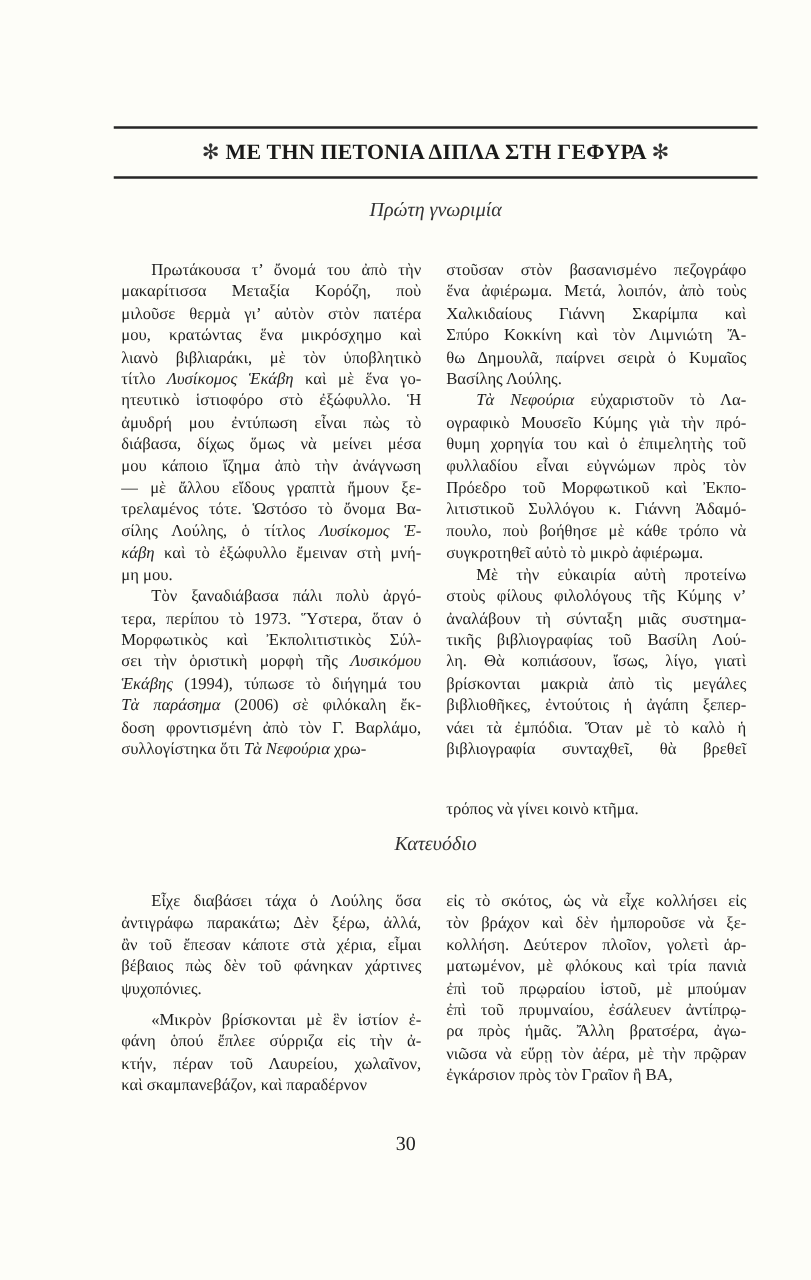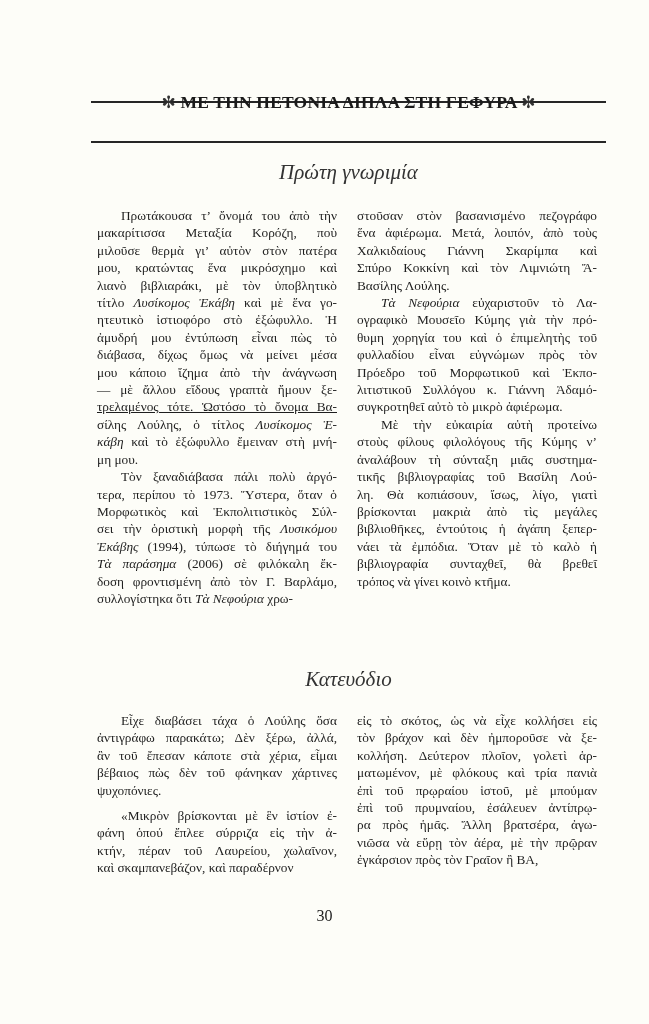--- a/index.html
+++ b/index.html
@@ -4,27 +4,27 @@
 <style>
   html, body { margin:0; padding:0; }
   body {
     width:649px; height:1024px; background:#fdfdf8; position:relative; overflow:hidden;
     font-family:"Liberation Serif","DejaVu Serif",serif; color:#1e1e1e;
   }
   .rule { position:absolute; left:91px; width:515px; height:2px; background:#262626; }
   #rule-top { top:101px; }
   #rule-bottom { top:141px; }
   #page-title {
-    position:absolute; top:92px; left:91px; width:515px; text-align:center;
+    position:absolute; top:111px; left:91px; width:515px; text-align:center;
     font-weight:bold; font-size:17.5px; letter-spacing:0.2px; color:#1a1a1a; white-space:nowrap;
   }
   #page-title .ast { font-weight:normal; font-size:17px; color:#333; }
   .section-heading {
     position:absolute; left:91px; width:515px; text-align:center;
-    font-style:italic; font-size:21px; color:#333;
+    font-style:italic; font-size:16px; color:#333;
   }
   #heading-1 { top:160px; }
   #heading-2 { top:667px; }
   .col {
     position:absolute; width:240px; font-size:13.3px; line-height:17.4px;
     text-align:justify; hyphens:manual;
   }
   #s1-left { left:97px; top:207px; }
   #s1-right { left:357px; top:207px; }
   #s2-left { left:97px; top:712px; }
@@ -58,21 +58,21 @@
       <span class="ln" style="text-indent: 0px;"><span>μακαρίτισσα Μεταξία Κορόζη, ποὺ</span></span>
       <span class="ln" style="text-indent: 0px;"><span>μιλοῦσε θερμὰ γι’ αὐτὸν στὸν πατέρα</span></span>
       <span class="ln" style="text-indent: 0px;"><span>μου, κρατώντας ἕνα μικρόσχημο καὶ</span></span>
       <span class="ln" style="text-indent: 0px;"><span>λιανὸ βιβλιαράκι, μὲ τὸν ὑποβλητικὸ</span></span>
       <span class="ln" style="text-indent: 0px;"><span>τίτλο </span><i>Λυσίκομος Ἑκάβη</i><span> καὶ μὲ ἕνα γο-</span></span>
       <span class="ln" style="text-indent: 0px;"><span>ητευτικὸ ἱστιοφόρο στὸ ἐξώφυλλο. Ἡ</span></span>
       <span class="ln" style="text-indent: 0px;"><span>ἀμυδρή μου ἐντύπωση εἶναι πὼς τὸ</span></span>
       <span class="ln" style="text-indent: 0px;"><span>διάβασα, δίχως ὅμως νὰ μείνει μέσα</span></span>
       <span class="ln" style="text-indent: 0px;"><span>μου κάποιο ἴζημα ἀπὸ τὴν ἀνάγνωση</span></span>
       <span class="ln" style="text-indent: 0px;"><span>— μὲ ἄλλου εἴδους γραπτὰ ἤμουν ξε-</span></span>
-      <span class="ln" style="text-indent: 0px; text-decoration: underline;"><span>τρελαμένος τότε. Ὡστόσο τὸ ὄνομα Βα-</span></span>
+      <span class="ln" style="text-indent: 0px;"><span>τρελαμένος τότε. Ὡστόσο τὸ ὄνομα Βα-</span></span>
       <span class="ln" style="text-indent: 0px;"><span>σίλης Λούλης, ὁ τίτλος </span><i>Λυσίκομος Ἑ-</i></span>
       <span class="ln" style="text-indent: 0px;"><i>κάβη</i><span> καὶ τὸ ἐξώφυλλο ἔμειναν στὴ μνή-</span></span>
       <span class="ln last" style="text-indent: 0px;"><span>μη μου.</span></span>
     </p>
     <p class="indent">
       <span class="ln"><span>Τὸν ξαναδιάβασα πάλι πολὺ ἀργό-</span></span>
       <span class="ln" style="text-indent: 0px;"><span>τερα, περίπου τὸ 1973. Ὕστερα, ὅταν ὁ</span></span>
       <span class="ln" style="text-indent: 0px;"><span>Μορφωτικὸς καὶ Ἐκπολιτιστικὸς Σύλ-</span></span>
       <span class="ln" style="text-indent: 0px;"><span>σει τὴν ὁριστικὴ μορφὴ τῆς </span><i>Λυσικόμου</i></span>
       <span class="ln" style="text-indent: 0px;"><i>Ἑκάβης</i><span> (1994), τύπωσε τὸ διήγημά του</span></span>
@@ -80,42 +80,44 @@
       <span class="ln" style="text-indent: 0px;"><span>δοση φροντισμένη ἀπὸ τὸν Γ. Βαρλάμο,</span></span>
       <span class="ln last" style="text-indent: 0px;"><span>συλλογίστηκα ὅτι </span><i>Τὰ Νεφούρια</i><span> χρω-</span></span>
     </p>
   </div>
 <div class="col" id="s1-right">
     <p>
       <span class="ln"><span>στοῦσαν στὸν βασανισμένο πεζογράφο</span></span>
       <span class="ln" style="text-indent: 0px;"><span>ἕνα ἀφιέρωμα. Μετά, λοιπόν, ἀπὸ τοὺς</span></span>
       <span class="ln" style="text-indent: 0px;"><span>Χαλκιδαίους Γιάννη Σκαρίμπα καὶ</span></span>
       <span class="ln" style="text-indent: 0px;"><span>Σπύρο Κοκκίνη καὶ τὸν Λιμνιώτη Ἄ-</span></span>
+      <span class="ln" style="text-indent: 0px;"><span>θω Δημουλᾶ, παίρνει σειρὰ ὁ Κυμαῖος</span></span>
       <span class="ln last" style="text-indent: 0px;"><span>Βασίλης Λούλης.</span></span>
     </p>
     <p class="indent">
       <span class="ln"><i>Τὰ Νεφούρια</i><span> εὐχαριστοῦν τὸ Λα-</span></span>
       <span class="ln" style="text-indent: 0px;"><span>ογραφικὸ Μουσεῖο Κύμης γιὰ τὴν πρό-</span></span>
       <span class="ln" style="text-indent: 0px;"><span>θυμη χορηγία του καὶ ὁ ἐπιμελητὴς τοῦ</span></span>
       <span class="ln" style="text-indent: 0px;"><span>φυλλαδίου εἶναι εὐγνώμων πρὸς τὸν</span></span>
       <span class="ln" style="text-indent: 0px;"><span>Πρόεδρο τοῦ Μορφωτικοῦ καὶ Ἐκπο-</span></span>
       <span class="ln" style="text-indent: 0px;"><span>λιτιστικοῦ Συλλόγου κ. Γιάννη Ἀδαμό-</span></span>
+      <span class="ln" style="text-indent: 0px;"><span>πουλο, ποὺ βοήθησε μὲ κάθε τρόπο νὰ</span></span>
       <span class="ln last" style="text-indent: 0px;"><span>συγκροτηθεῖ αὐτὸ τὸ μικρὸ ἀφιέρωμα.</span></span>
     </p>
     <p class="indent">
       <span class="ln"><span>Μὲ τὴν εὐκαιρία αὐτὴ προτείνω</span></span>
       <span class="ln" style="text-indent: 0px;"><span>στοὺς φίλους φιλολόγους τῆς Κύμης ν’</span></span>
       <span class="ln" style="text-indent: 0px;"><span>ἀναλάβουν τὴ σύνταξη μιᾶς συστημα-</span></span>
       <span class="ln" style="text-indent: 0px;"><span>τικῆς βιβλιογραφίας τοῦ Βασίλη Λού-</span></span>
       <span class="ln" style="text-indent: 0px;"><span>λη. Θὰ κοπιάσουν, ἴσως, λίγο, γιατὶ</span></span>
       <span class="ln" style="text-indent: 0px;"><span>βρίσκονται μακριὰ ἀπὸ τὶς μεγάλες</span></span>
       <span class="ln" style="text-indent: 0px;"><span>βιβλιοθῆκες, ἐντούτοις ἡ ἀγάπη ξεπερ-</span></span>
       <span class="ln" style="text-indent: 0px;"><span>νάει τὰ ἐμπόδια. Ὅταν μὲ τὸ καλὸ ἡ</span></span>
       <span class="ln" style="text-indent: 0px;"><span>βιβλιογραφία συνταχθεῖ, θὰ βρεθεῖ</span></span>
-      <span class="ln last" style="text-indent: 0px;"><span>τρόπος νὰ γίνει κοινὸ κτῆμα.</span></span>
+      <span class="ln last" style="text-indent: 0px; margin-top: 31px;"><span>τρόπος νὰ γίνει κοινὸ κτῆμα.</span></span>
     </p>
   </div>
 
 <div class="section-heading" id="heading-2">Κατευόδιο</div>
 <div class="col" id="s2-left">
     <p class="indent">
       <span class="ln"><span>Εἶχε διαβάσει τάχα ὁ Λούλης ὅσα</span></span>
       <span class="ln" style="text-indent: 0px;"><span>ἀντιγράφω παρακάτω; Δὲν ξέρω, ἀλλά,</span></span>
       <span class="ln" style="text-indent: 0px;"><span>ἂν τοῦ ἔπεσαν κάποτε στὰ χέρια, εἶμαι</span></span>
       <span class="ln" style="text-indent: 0px;"><span>βέβαιος πὼς δὲν τοῦ φάνηκαν χάρτινες</span></span>

